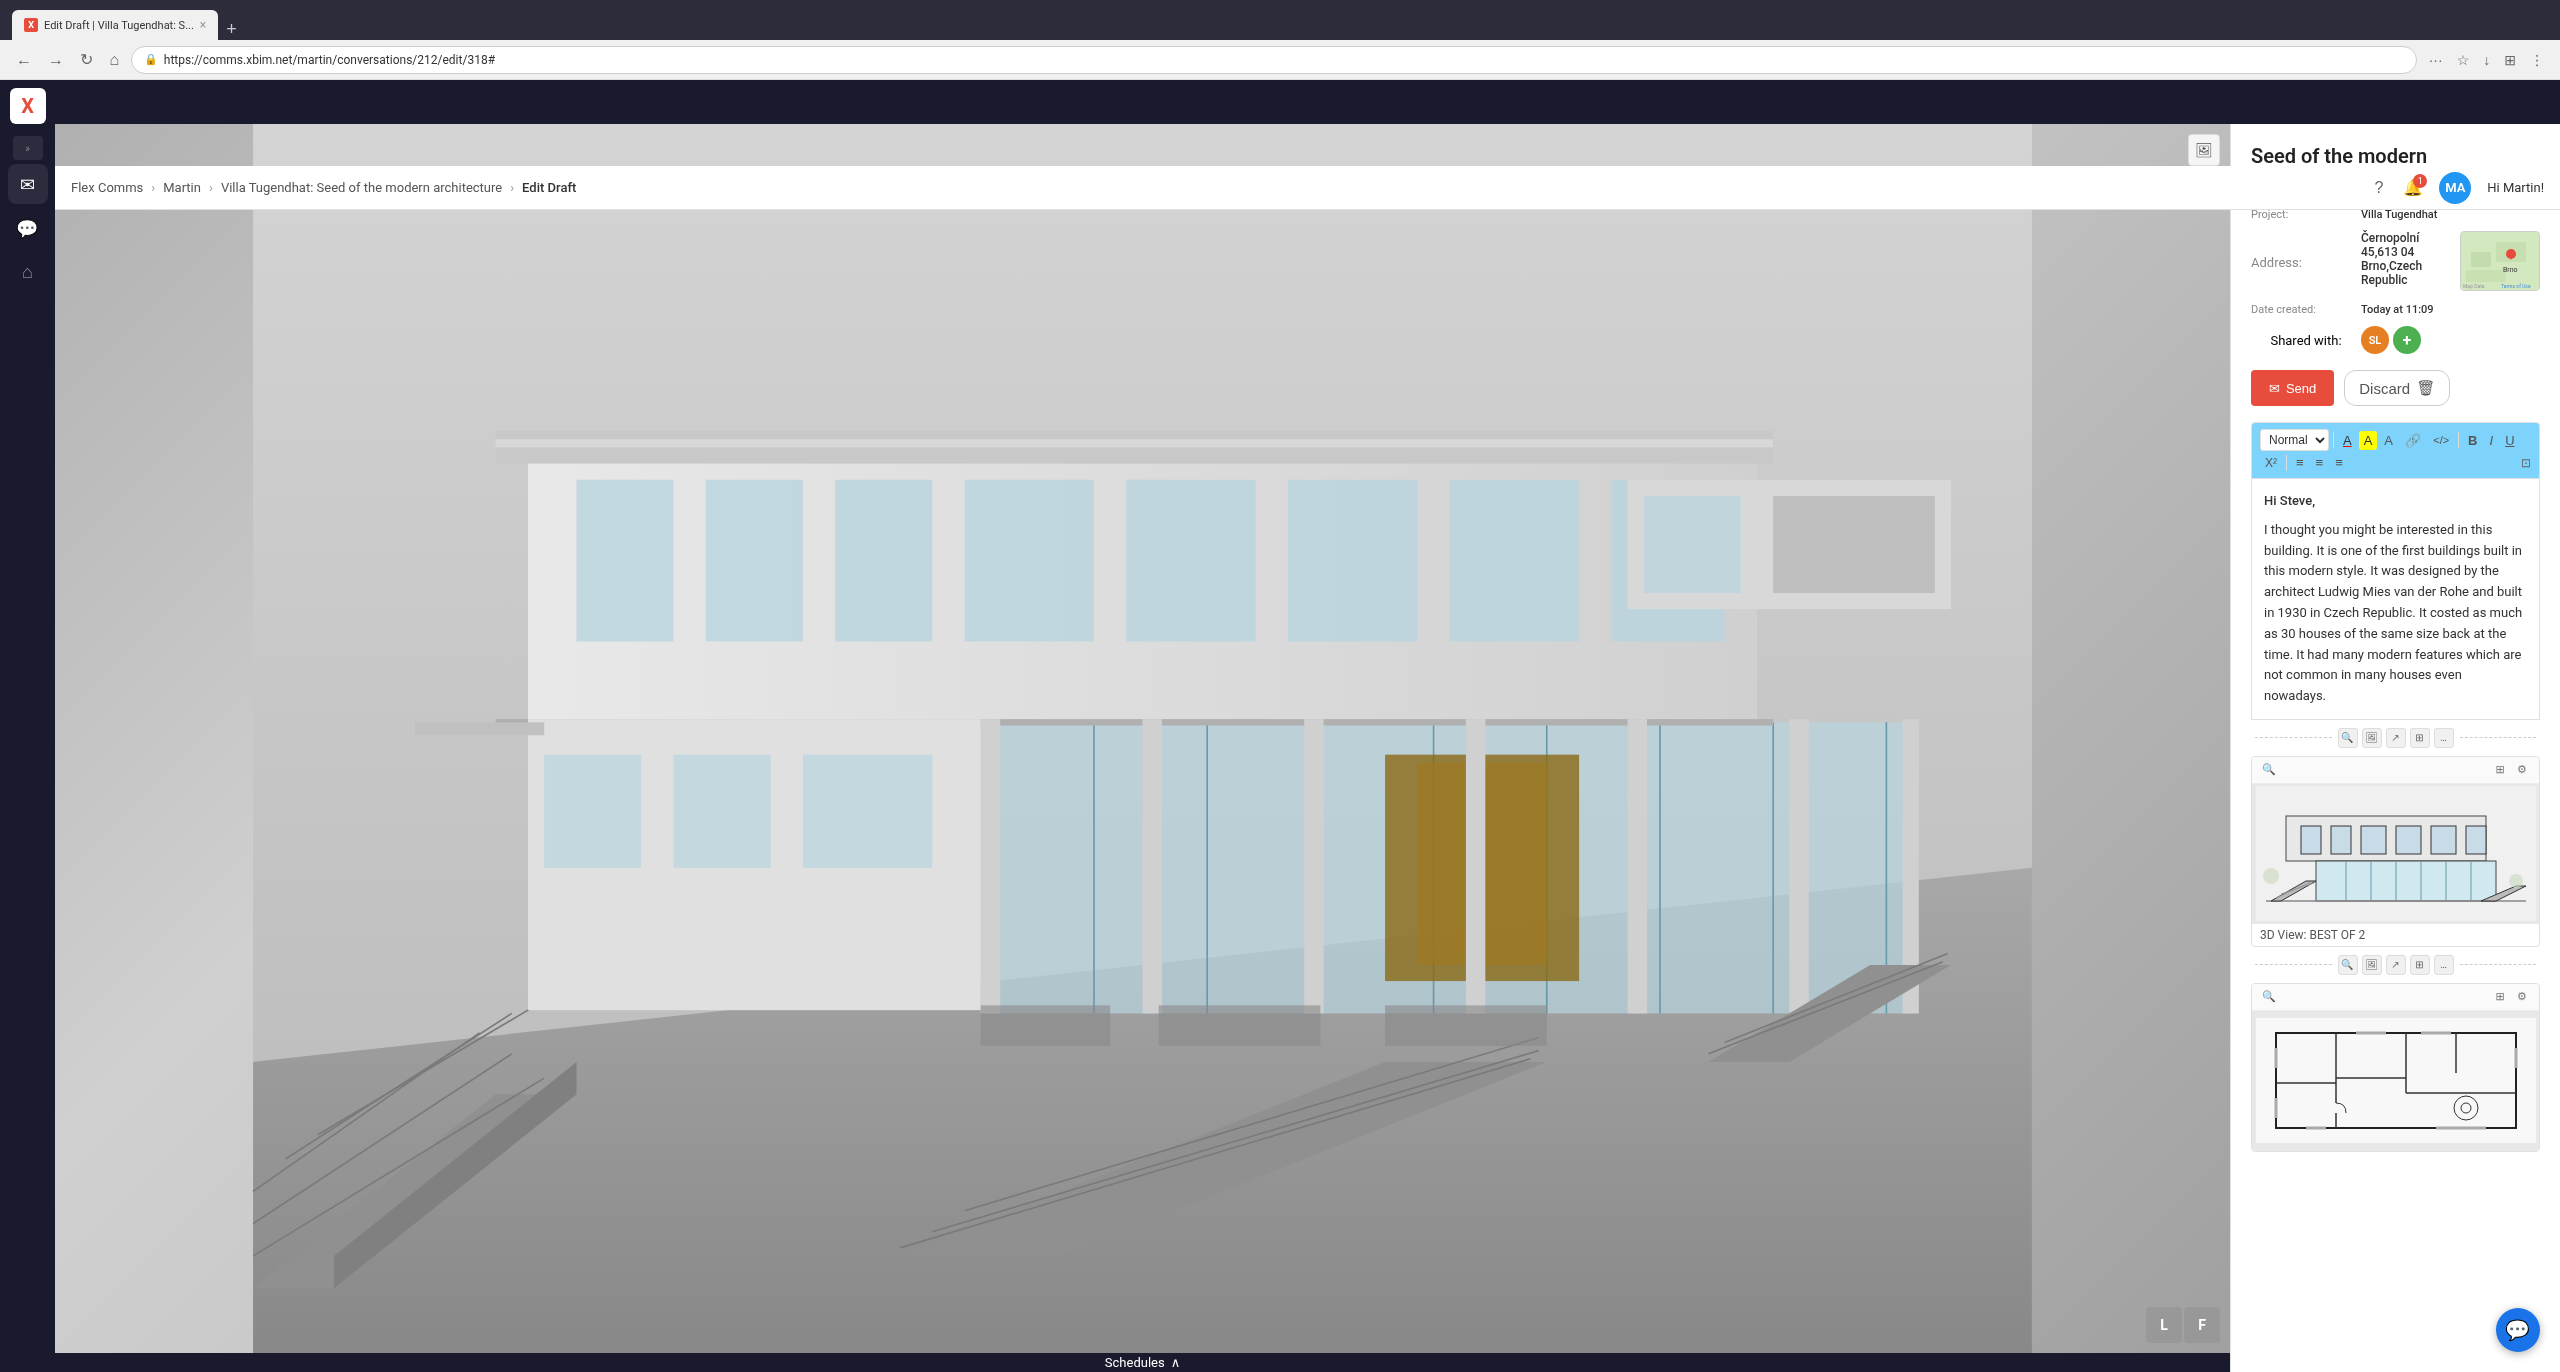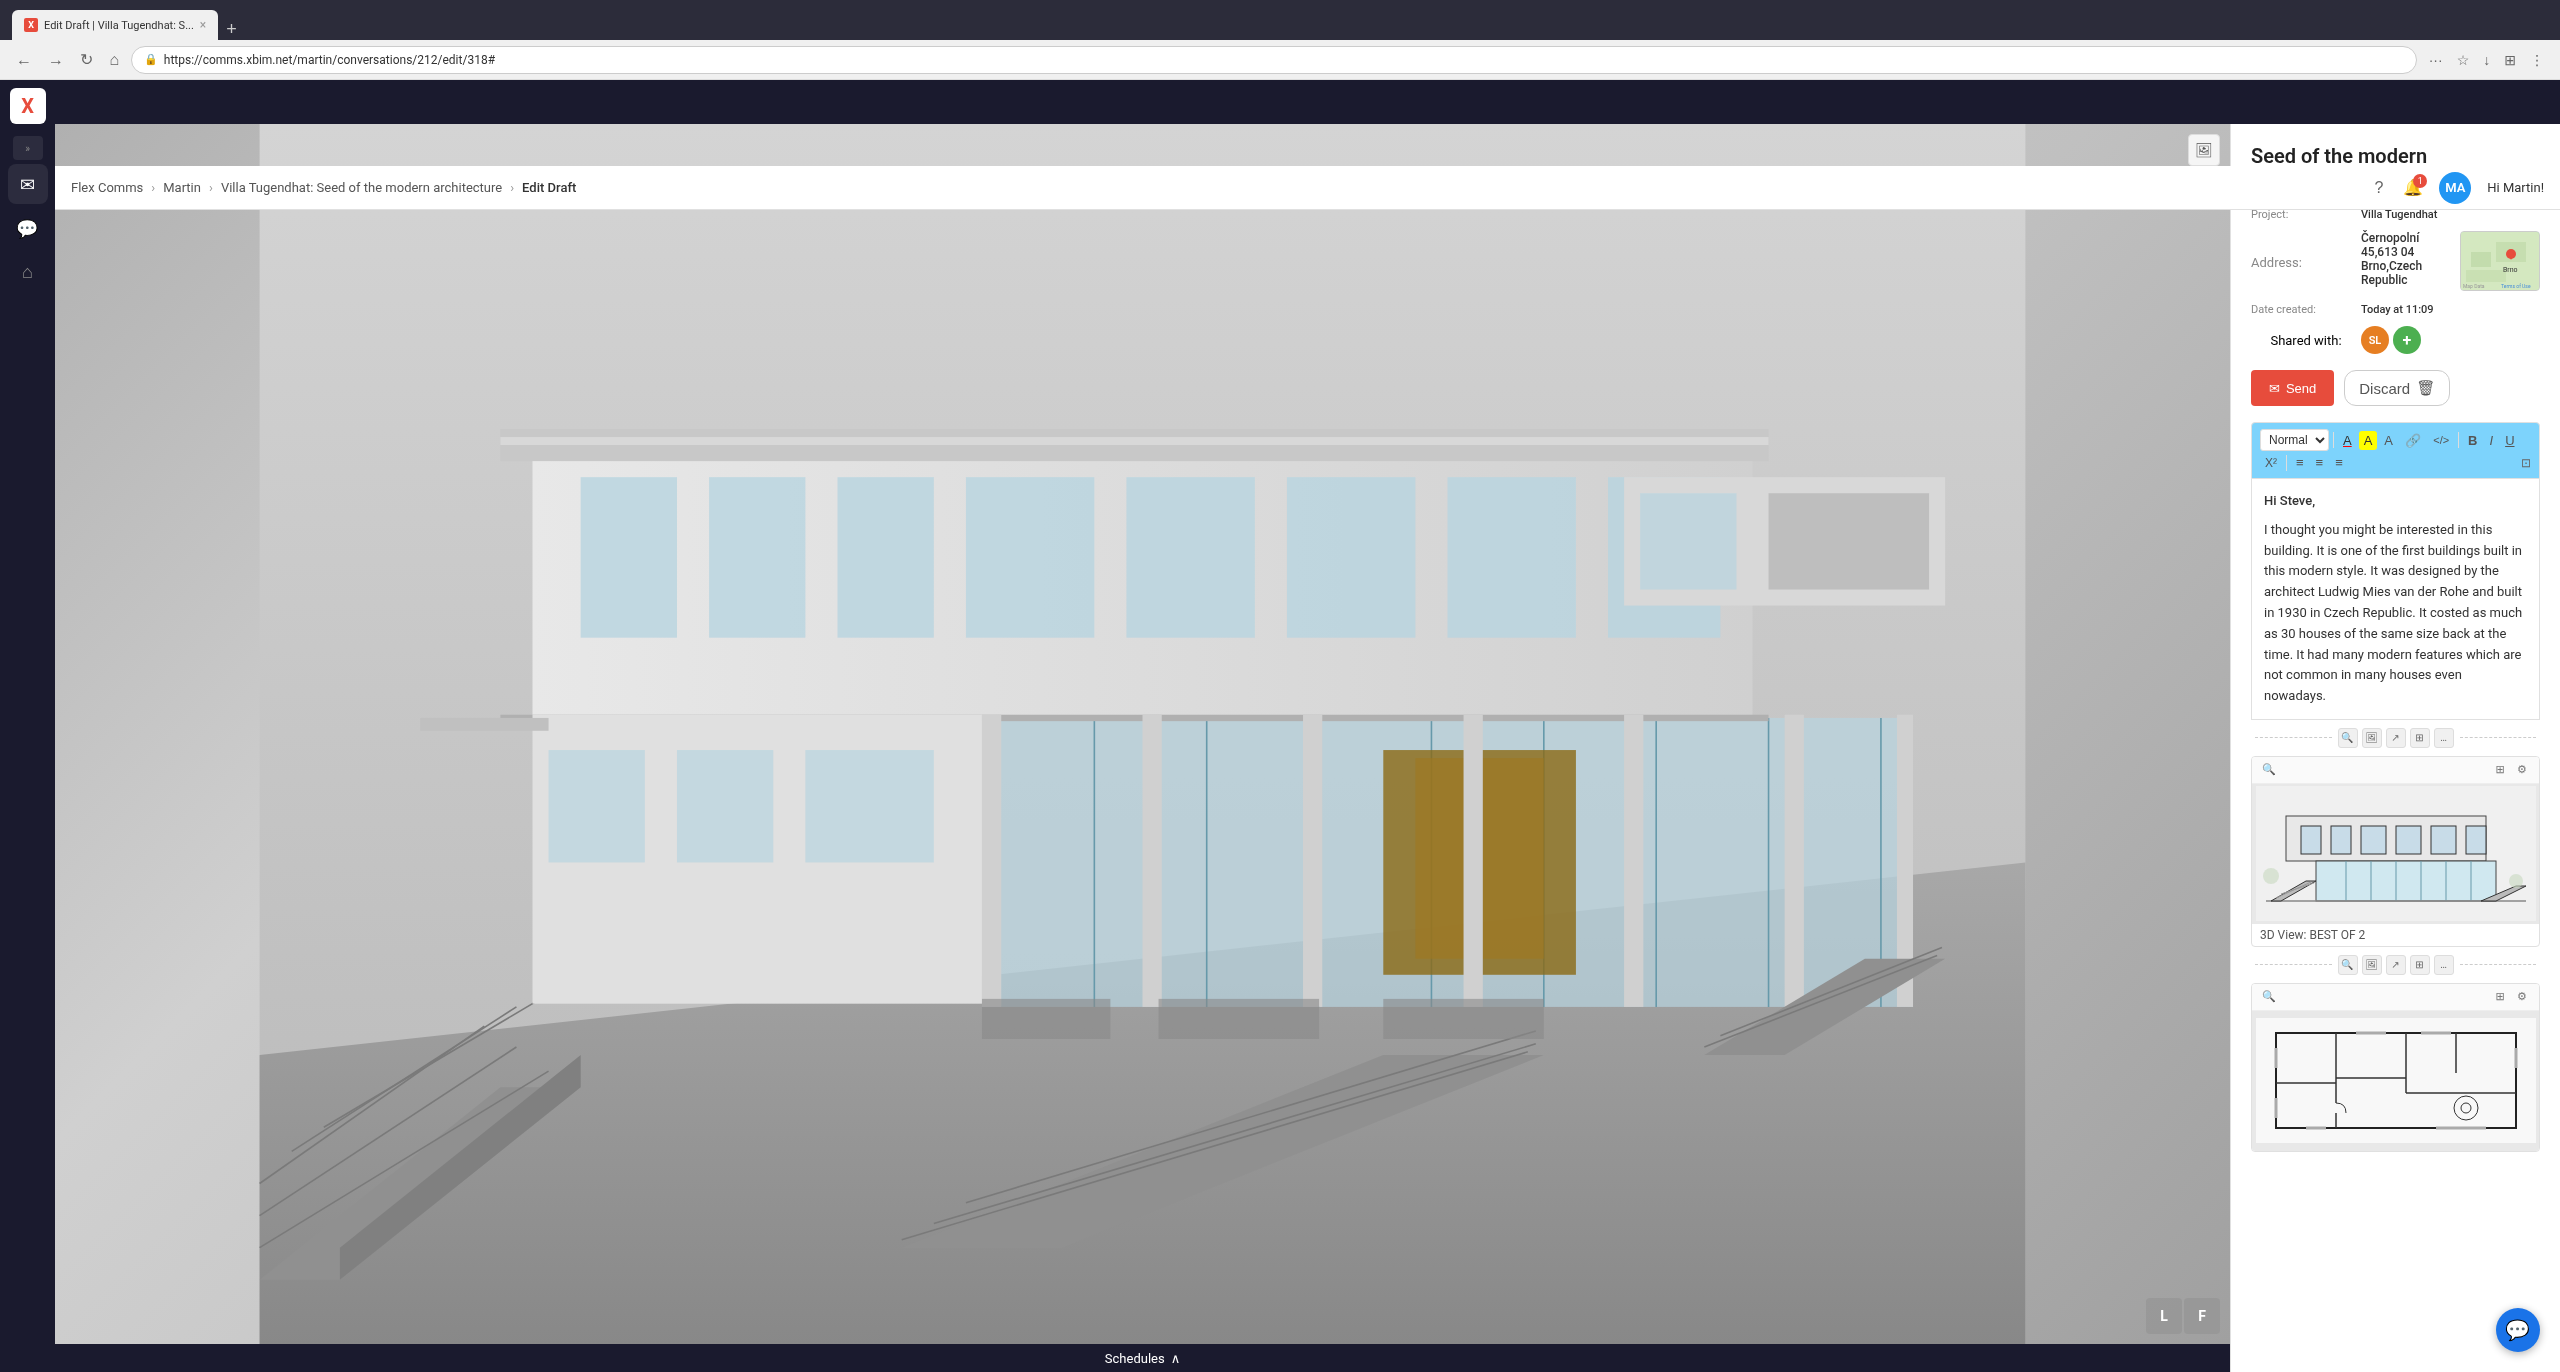--- a/index.html
+++ b/index.html
@@ -51,21 +51,21 @@
 
     
     .view-controls { position: absolute; top: 10px; right: 10px; display: flex; flex-direction: column; gap: 6px; }
     .view-ctrl-btn { width: 32px; height: 32px; background: rgba(255,255,255,0.85); border: 1px solid #ddd; border-radius: 4px; display: flex; align-items: center; justify-content: center; cursor: pointer; color: #555; font-size: 14px; }
 
     
     .corner-logos { position: absolute; bottom: 10px; right: 10px; display: flex; gap: 2px; }
     .corner-logo { width: 36px; height: 36px; background: rgba(150,150,150,0.8); border-radius: 4px; display: flex; align-items: center; justify-content: center; color: white; font-size: 14px; font-weight: bold; }
 
     
-    .schedules-bar { background: #1a1a2e; color: white; height: 28px; display: flex; align-items: center; justify-content: center; gap: 6px; cursor: pointer; font-size: 13px; }
+    .schedules-bar { background: #1a1a2e; color: white; height: 19px; display: flex; align-items: center; justify-content: center; gap: 6px; cursor: pointer; font-size: 13px; }
 
     
     .right-panel { width: 330px; background: white; border-left: 1px solid #e0e0e0; display: flex; flex-direction: column; overflow-y: auto; flex-shrink: 0; margin-top: 44px; }
     .right-panel-content { padding: 20px 20px 16px; }
 
     .panel-title { font-size: 20px; font-weight: 600; color: #222; margin-bottom: 16px; }
 
     .info-row { display: flex; margin-bottom: 10px; font-size: 11px; margin-top: 12px; }
     .info-label { color: #888; width: 110px; flex-shrink: 0; }
     .info-value { color: #333; font-weight: 500; }

